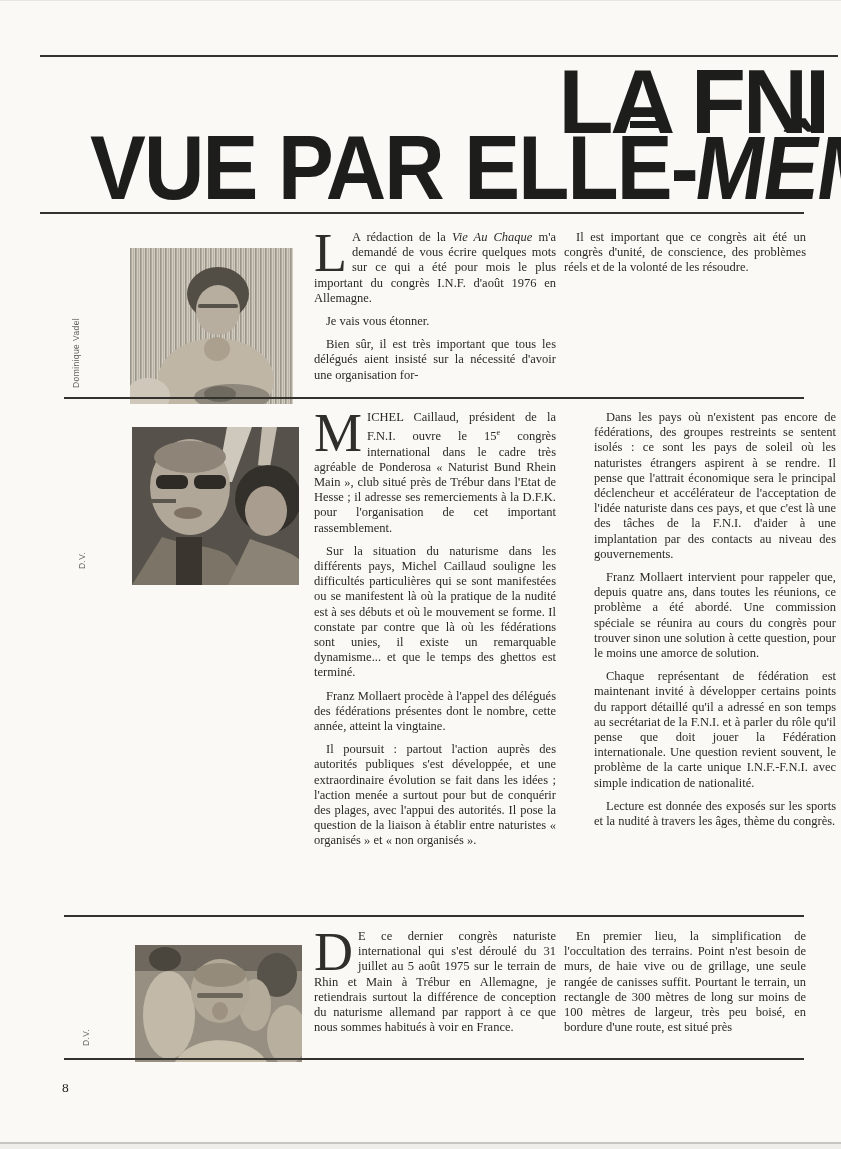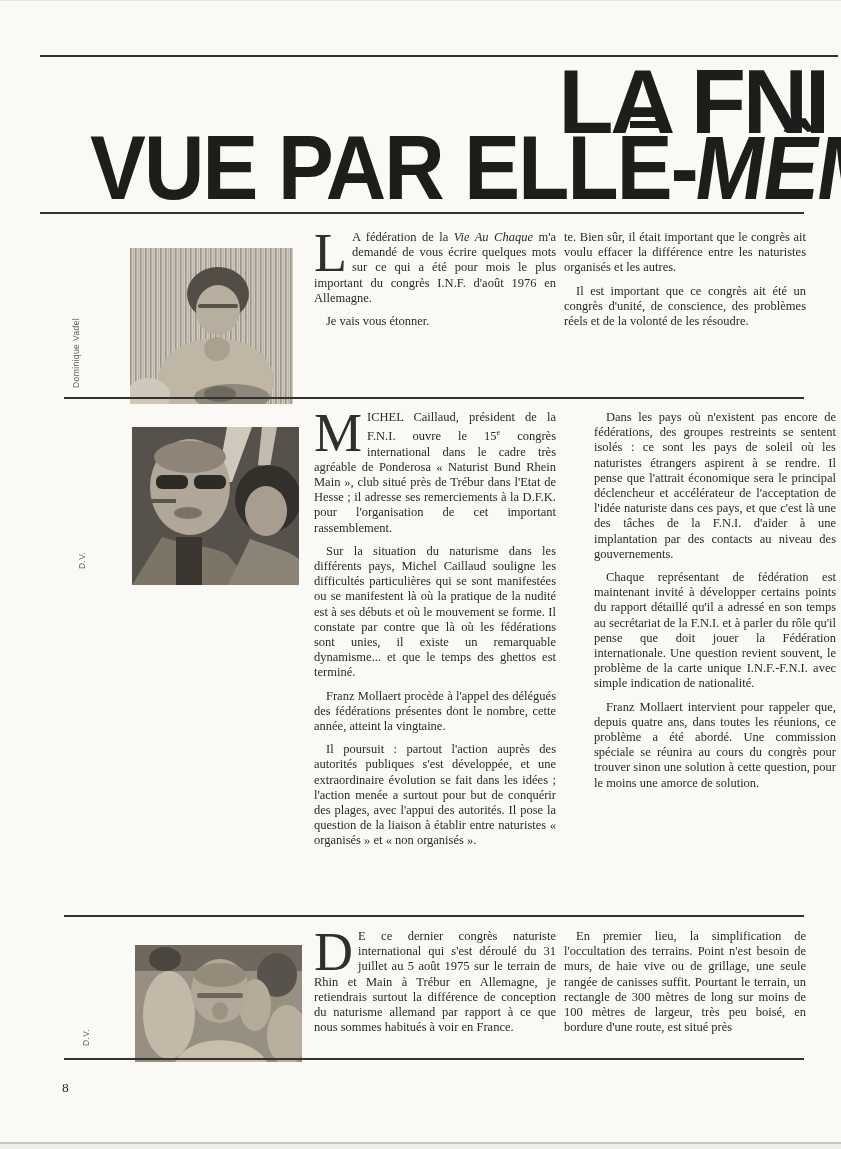--- a/index.html
+++ b/index.html
@@ -102,25 +102,25 @@
       <ellipse cx="86" cy="132" rx="58" ry="42" fill="#c0b6a5"></ellipse>
       <ellipse cx="87" cy="101" rx="13" ry="12" fill="#ab9f8e"></ellipse>
       <ellipse cx="102" cy="149" rx="38" ry="13" fill="#8e887c"></ellipse>
       <ellipse cx="90" cy="146" rx="16" ry="8" fill="#6f6a60"></ellipse>
       <ellipse cx="18" cy="148" rx="22" ry="18" fill="#cfc8ba"></ellipse>
     </svg>
   </figure>
   <div class="credit credit1">Dominique Vadel</div>
 
   <div class="col s1c1">
-    <p><span class="dropcap">L</span><span>A fédération de la </span><em>Vie Au Chaque</em><span> m'a demandé de vous écrire quelques mots sur ce qui a été pour mois le plus important du congrès I.N.F. d'août 1976 en Allemagne.</span></p>
+    <p><span class="dropcap">L</span><span>A rédaction de la </span><em>Vie Au Chaque</em><span> m'a demandé de vous écrire quelques mots sur ce qui a été pour mois le plus important du congrès I.N.F. d'août 1976 en Allemagne.</span></p>
     <p class="ind">Je vais vous étonner.</p>
+    <p class="ind">Bien sûr, il est très important que tous les délégués aient insisté sur la nécessité d'avoir une organisation for-</p>
   </div>
   <div class="col s1c2">
-    <p>te. Bien sûr, il était important que le congrès ait voulu effacer la différence entre les naturistes organisés et les autres.</p>
     <p class="ind">Il est important que ce congrès ait été un congrès d'unité, de conscience, des problèmes réels et de la volonté de les résoudre.</p>
   </div>
 
   <div class="rule rule-s1"></div>
 
   <figure class="photo photo2">
     <svg viewBox="0 0 167 158" preserveAspectRatio="none">
       <rect width="167" height="158" fill="#56524b"></rect>
       <polygon points="95,0 120,0 100,55 85,55" fill="#cfc9bd"></polygon>
       <polygon points="130,0 145,0 138,40 126,38" fill="#c2bbae"></polygon>
@@ -140,22 +140,23 @@
   <div class="credit credit2">D.V.</div>
 
   <div class="col s2c1">
     <p><span class="dropcap">M</span><span>ICHEL Caillaud, président de la F.N.I. ouvre le 15</span><sup>e</sup><span> congrès international dans le cadre très agréable de Ponderosa « Naturist Bund Rhein Main », club situé près de Trébur dans l'Etat de Hesse ; il adresse ses remerciements à la D.F.K. pour l'organisation de cet important rassemblement.</span></p>
     <p class="ind">Sur la situation du naturisme dans les différents pays, Michel Caillaud souligne les difficultés particulières qui se sont manifestées ou se manifestent là où la pratique de la nudité est à ses débuts et où le mouvement se forme. Il constate par contre que là où les fédérations sont unies, il existe un remarquable dynamisme... et que le temps des ghettos est terminé.</p>
     <p class="ind">Franz Mollaert procède à l'appel des délégués des fédérations présentes dont le nombre, cette année, atteint la vingtaine.</p>
     <p class="ind">Il poursuit : partout l'action auprès des autorités publiques s'est développée, et une extraordinaire évolution se fait dans les idées ; l'action menée a surtout pour but de conquérir des plages, avec l'appui des autorités. Il pose la question de la liaison à établir entre naturistes « organisés » et « non organisés ».</p>
   </div>
   <div class="col s2c2">
     <p class="ind">Dans les pays où n'existent pas encore de fédérations, des groupes restreints se sentent isolés : ce sont les pays de soleil où les naturistes étrangers aspirent à se rendre. Il pense que l'attrait économique sera le principal déclencheur et accélérateur de l'acceptation de l'idée naturiste dans ces pays, et que c'est là une des tâches de la F.N.I. d'aider à une implantation par des contacts au niveau des gouvernements.</p>
+    <p class="ind">Franz Mollaert intervient pour rappeler que, depuis quatre ans, dans toutes les réunions, ce problème a été abordé. Une commission spéciale se réunira au cours du congrès pour trouver sinon une solution à cette question, pour le moins une amorce de solution.</p>
     <p class="ind">Chaque représentant de fédération est maintenant invité à développer certains points du rapport détaillé qu'il a adressé en son temps au secrétariat de la F.N.I. et à parler du rôle qu'il pense que doit jouer la Fédération internationale. Une question revient souvent, le problème de la carte unique I.N.F.-F.N.I. avec simple indication de nationalité.</p>
-    <p class="ind">Franz Mollaert intervient pour rappeler que, depuis quatre ans, dans toutes les réunions, ce problème a été abordé. Une commission spéciale se réunira au cours du congrès pour trouver sinon une solution à cette question, pour le moins une amorce de solution.</p>
+    <p class="ind">Lecture est donnée des exposés sur les sports et la nudité à travers les âges, thème du congrès.</p>
   </div>
 
   <div class="rule rule-s2"></div>
 
   <figure class="photo photo3">
     <svg viewBox="0 0 167 117" preserveAspectRatio="none">
       <rect width="167" height="117" fill="#978f82"></rect>
       <rect width="167" height="26" fill="#6e685e"></rect>
       <ellipse cx="30" cy="14" rx="16" ry="12" fill="#4a453d"></ellipse>
       <ellipse cx="142" cy="30" rx="20" ry="22" fill="#57524a"></ellipse>

